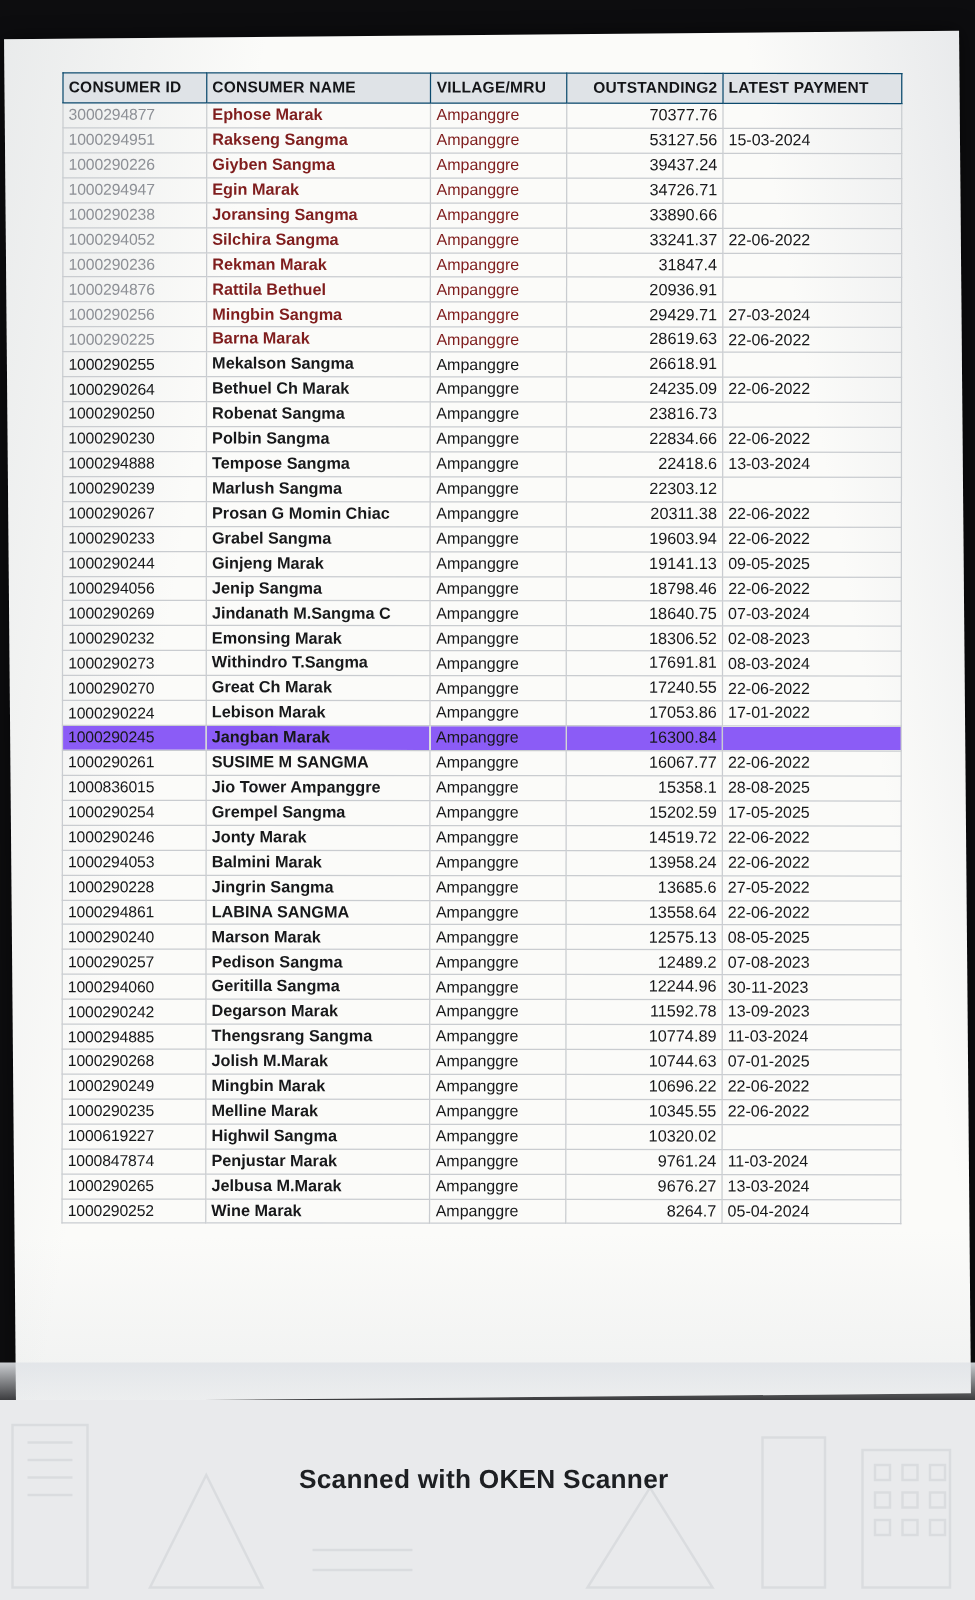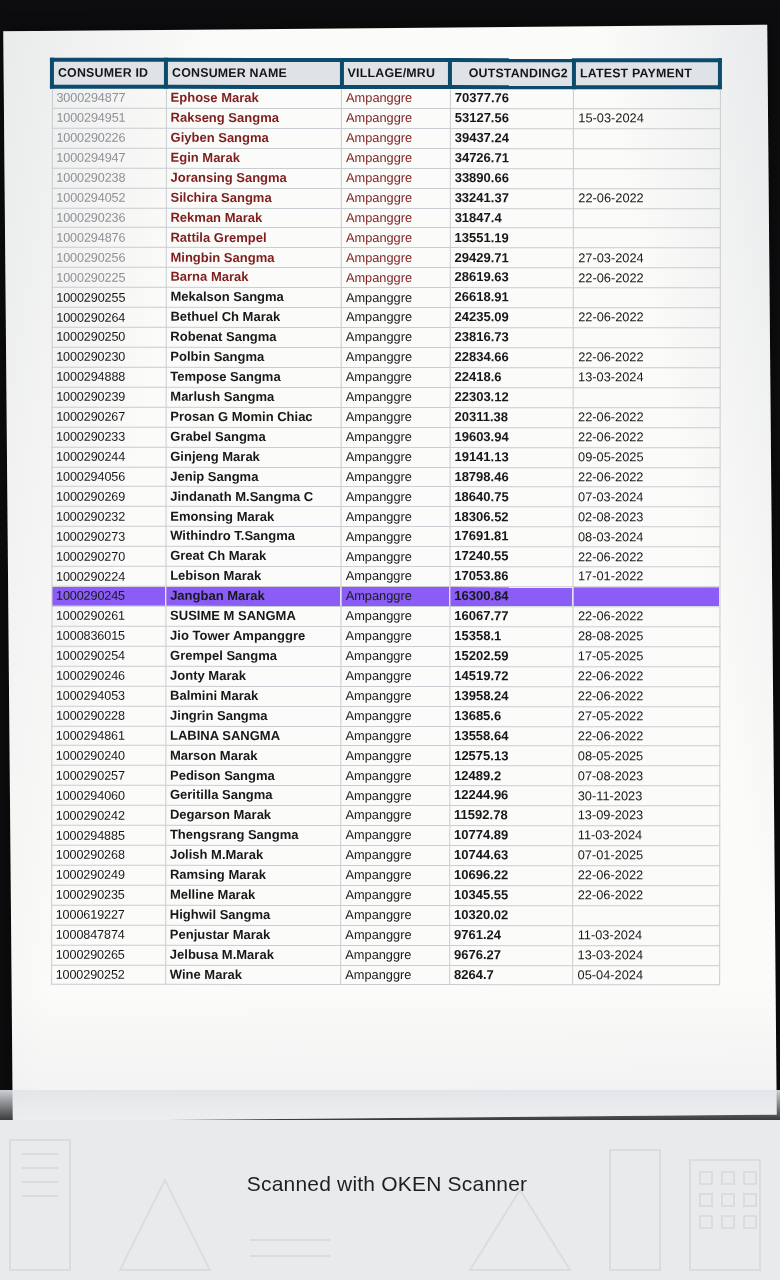--- a/index.html
+++ b/index.html
@@ -61,21 +61,21 @@
     color: #17181a;
   }
 
   table.report thead th {
     font-size: 12.4px;
     font-weight: 700;
     letter-spacing: 0.2px;
     color: #141518;
     text-align: left;
     padding: 4px 4px 5px 4px;
-    border: 4px solid #0c4a6e;
+    border: 1px solid #0c4a6e;
     background: #dfe3e7;
     white-space: nowrap;
   }
   table.report thead th.num {
     text-align: right;
   }
   table.report thead th.pay {
     text-align: right;
     padding-right: 26px;
   }
@@ -84,21 +84,21 @@
     padding: 2.2px 4px;
     border: 1px solid #c9ccd0;
     line-height: 1.12;
     white-space: nowrap;
     overflow: hidden;
   }
 
   td.cid      { width: 116px; font-size: 12.6px; letter-spacing: -0.1px; }
   td.cname    { width: 188px; font-weight: 600; font-size: 13px; }
   td.village  { width: 108px; font-size: 12.8px; }
-  td.amount   { width: 126px; font-size: 13px; padding-right: 8px; font-weight: bold; }
+  td.amount   { width: 126px; text-align: right; font-size: 13px; padding-right: 8px; }
   td.payment  { width: 110px; text-align: left; font-size: 12.8px; padding-right: 10px; }
 
   tr.highlight td {
     background: #8b5cf6;
   }
 
   
   tbody tr.faded td.cid { color: #8d9096; margin-left: 36px; }
   tbody tr.faded td.cname,
   tbody tr.faded td.village { color: #7f1d1d; }
@@ -120,20 +120,21 @@
   }
   .footer .scan-text {
     position: absolute;
     left: 0;
     right: 6px;
     top: 52px;
     text-align: center;
     font-size: 21px;
     color: #1d1f22;
     letter-spacing: 0.2px;
+    font-weight: bold;
   }
 
   .edge-smudge {
     position: absolute;
     left: 0;
     top: 1090px;
     width: 780px;
     height: 40px;
     background: linear-gradient(180deg, rgba(225,228,232,0.9), rgba(40,42,46,0.0));
   }
@@ -201,23 +202,23 @@
             </tr>
             <tr class="faded">
               <td class="cid">1000290236</td>
               <td class="cname">Rekman Marak</td>
               <td class="village">Ampanggre</td>
               <td class="amount">31847.4</td>
               <td class="payment"></td>
             </tr>
             <tr class="faded">
               <td class="cid">1000294876</td>
-              <td class="cname">Rattila Grempel</td>
-              <td class="village">Ampanggre</td>
-              <td class="amount">13551.19</td>
+              <td class="cname">Rattila Bethuel</td>
+              <td class="village">Ampanggre</td>
+              <td class="amount">20936.91</td>
               <td class="payment"></td>
             </tr>
             <tr class="faded">
               <td class="cid">1000290256</td>
               <td class="cname">Mingbin Sangma</td>
               <td class="village">Ampanggre</td>
               <td class="amount">29429.71</td>
               <td class="payment">27-03-2024</td>
             </tr>
             <tr class="faded">
@@ -425,21 +426,21 @@
             </tr>
             <tr>
               <td class="cid">1000290268</td>
               <td class="cname">Jolish M.Marak</td>
               <td class="village">Ampanggre</td>
               <td class="amount">10744.63</td>
               <td class="payment">07-01-2025</td>
             </tr>
             <tr>
               <td class="cid">1000290249</td>
-              <td class="cname">Ramsing Marak</td>
+              <td class="cname">Mingbin Marak</td>
               <td class="village">Ampanggre</td>
               <td class="amount">10696.22</td>
               <td class="payment">22-06-2022</td>
             </tr>
             <tr>
               <td class="cid">1000290235</td>
               <td class="cname">Melline Marak</td>
               <td class="village">Ampanggre</td>
               <td class="amount">10345.55</td>
               <td class="payment">22-06-2022</td>

